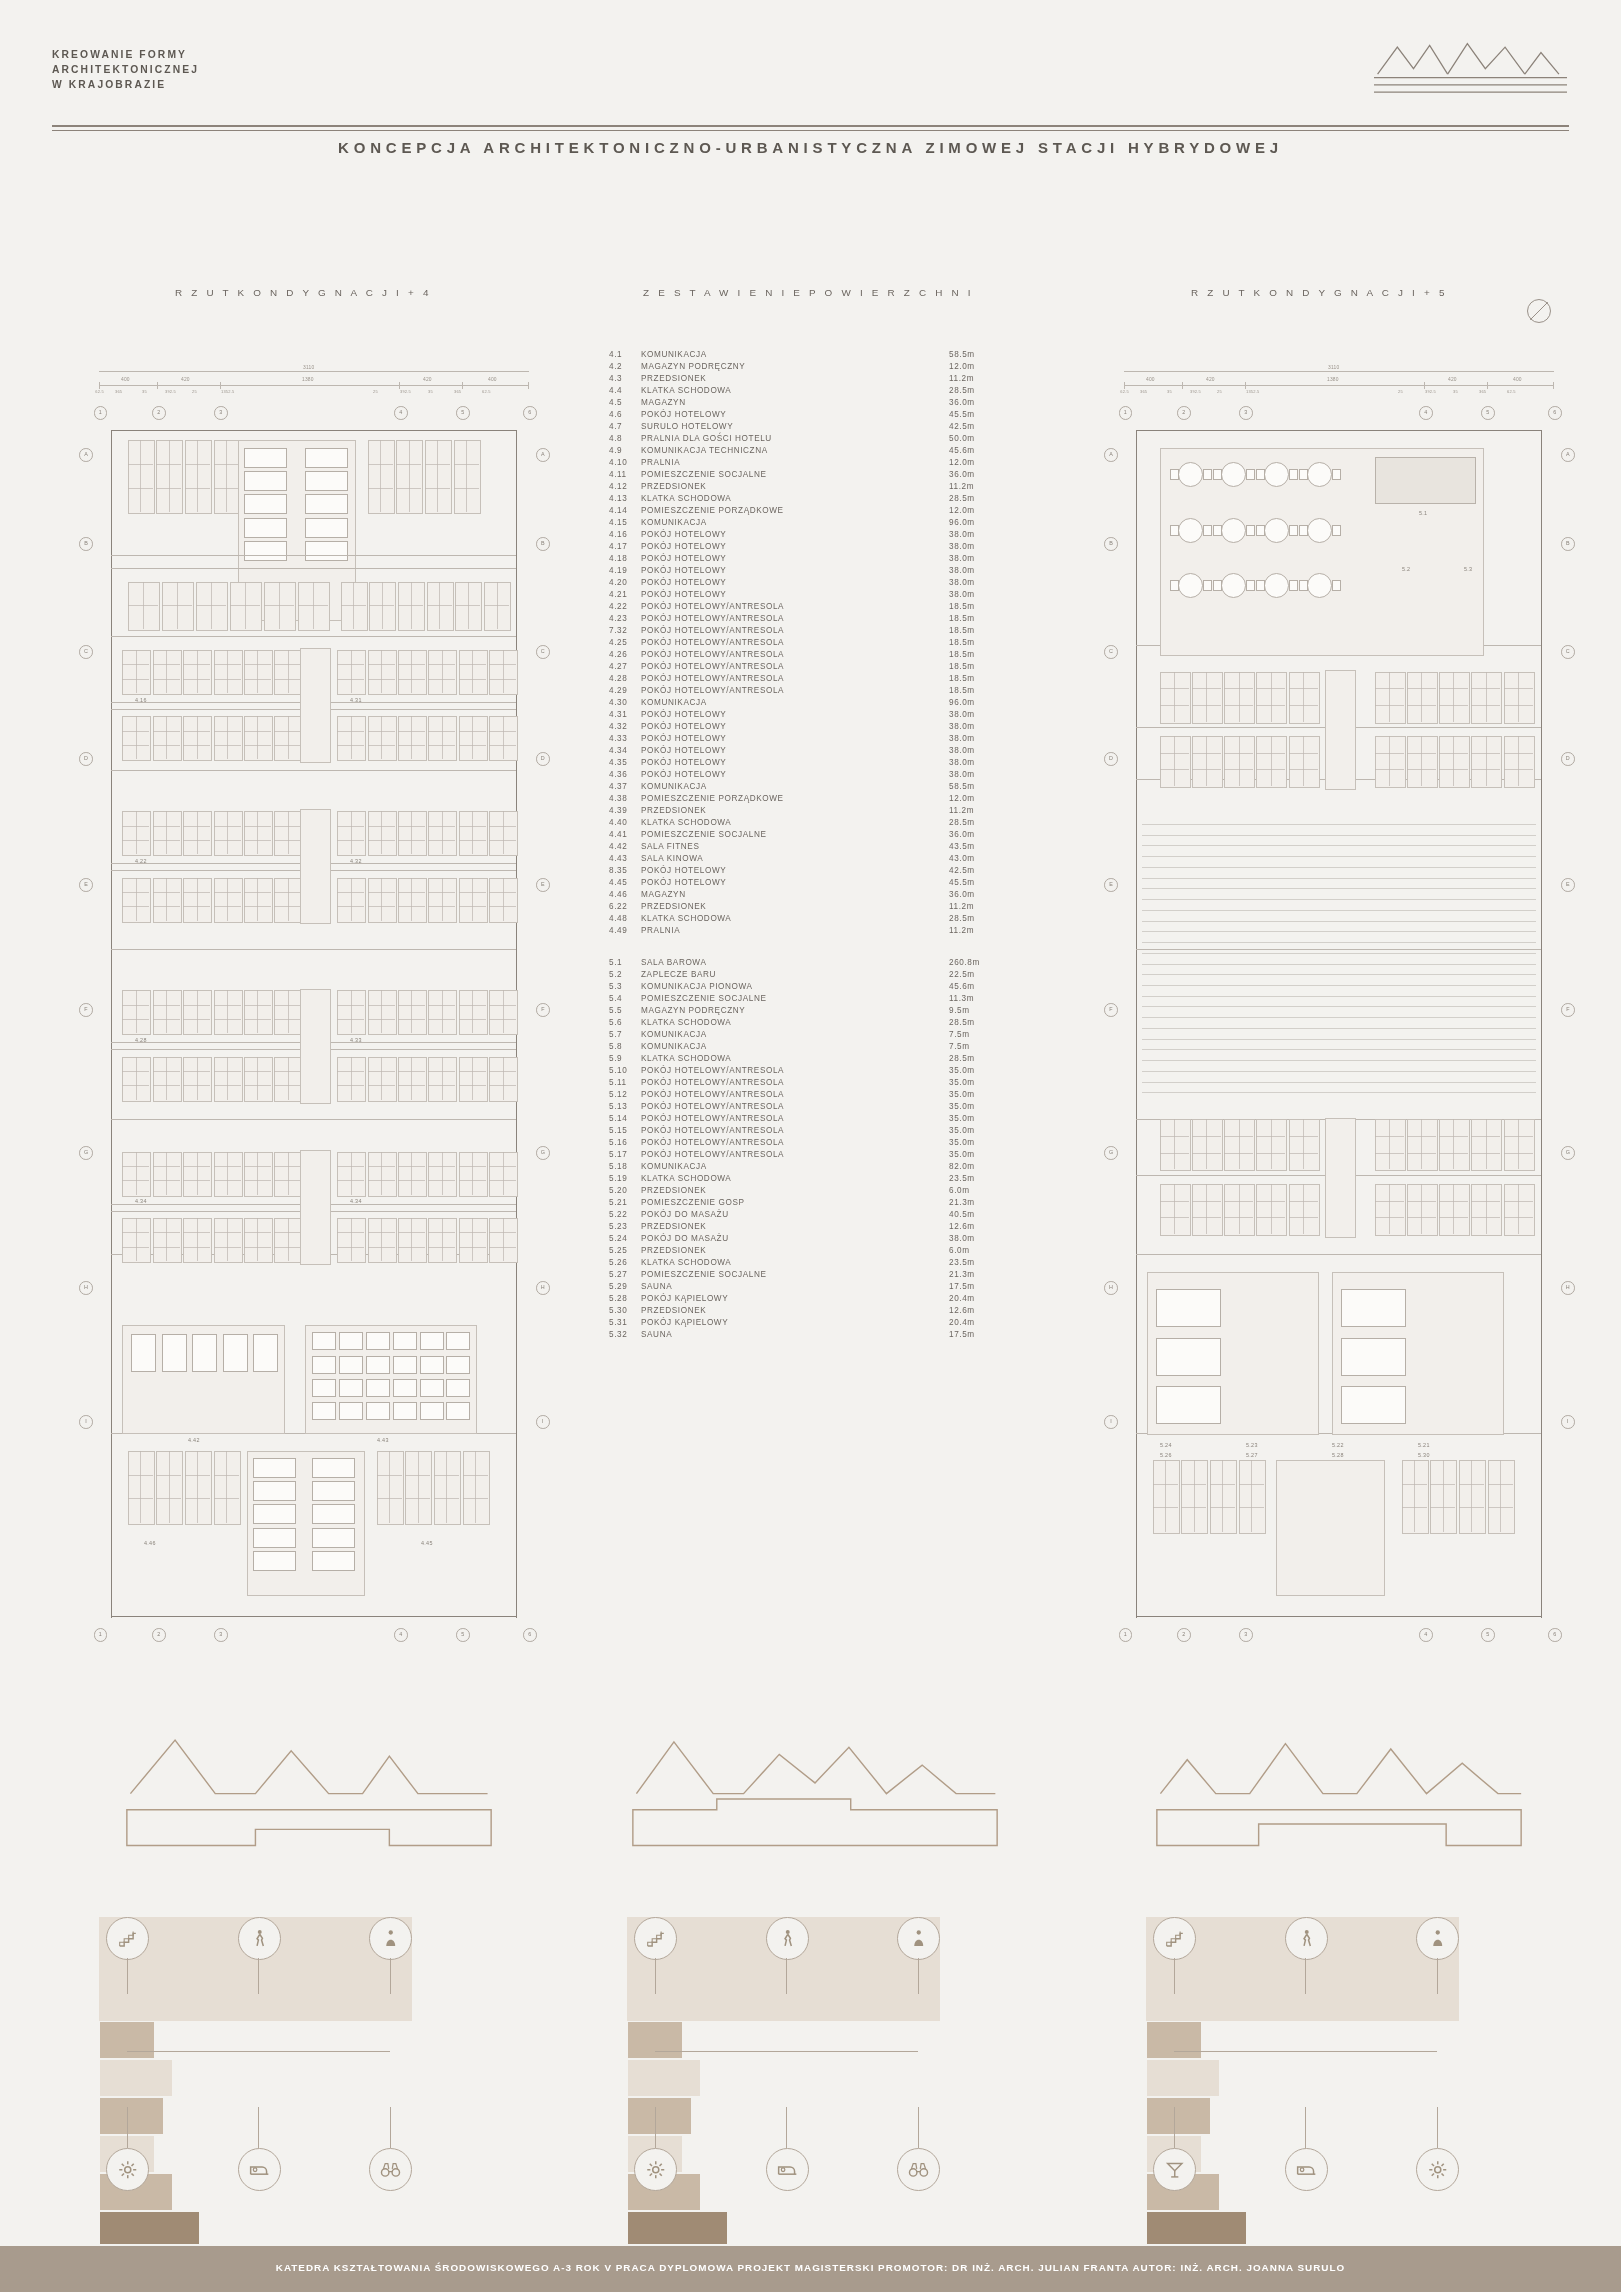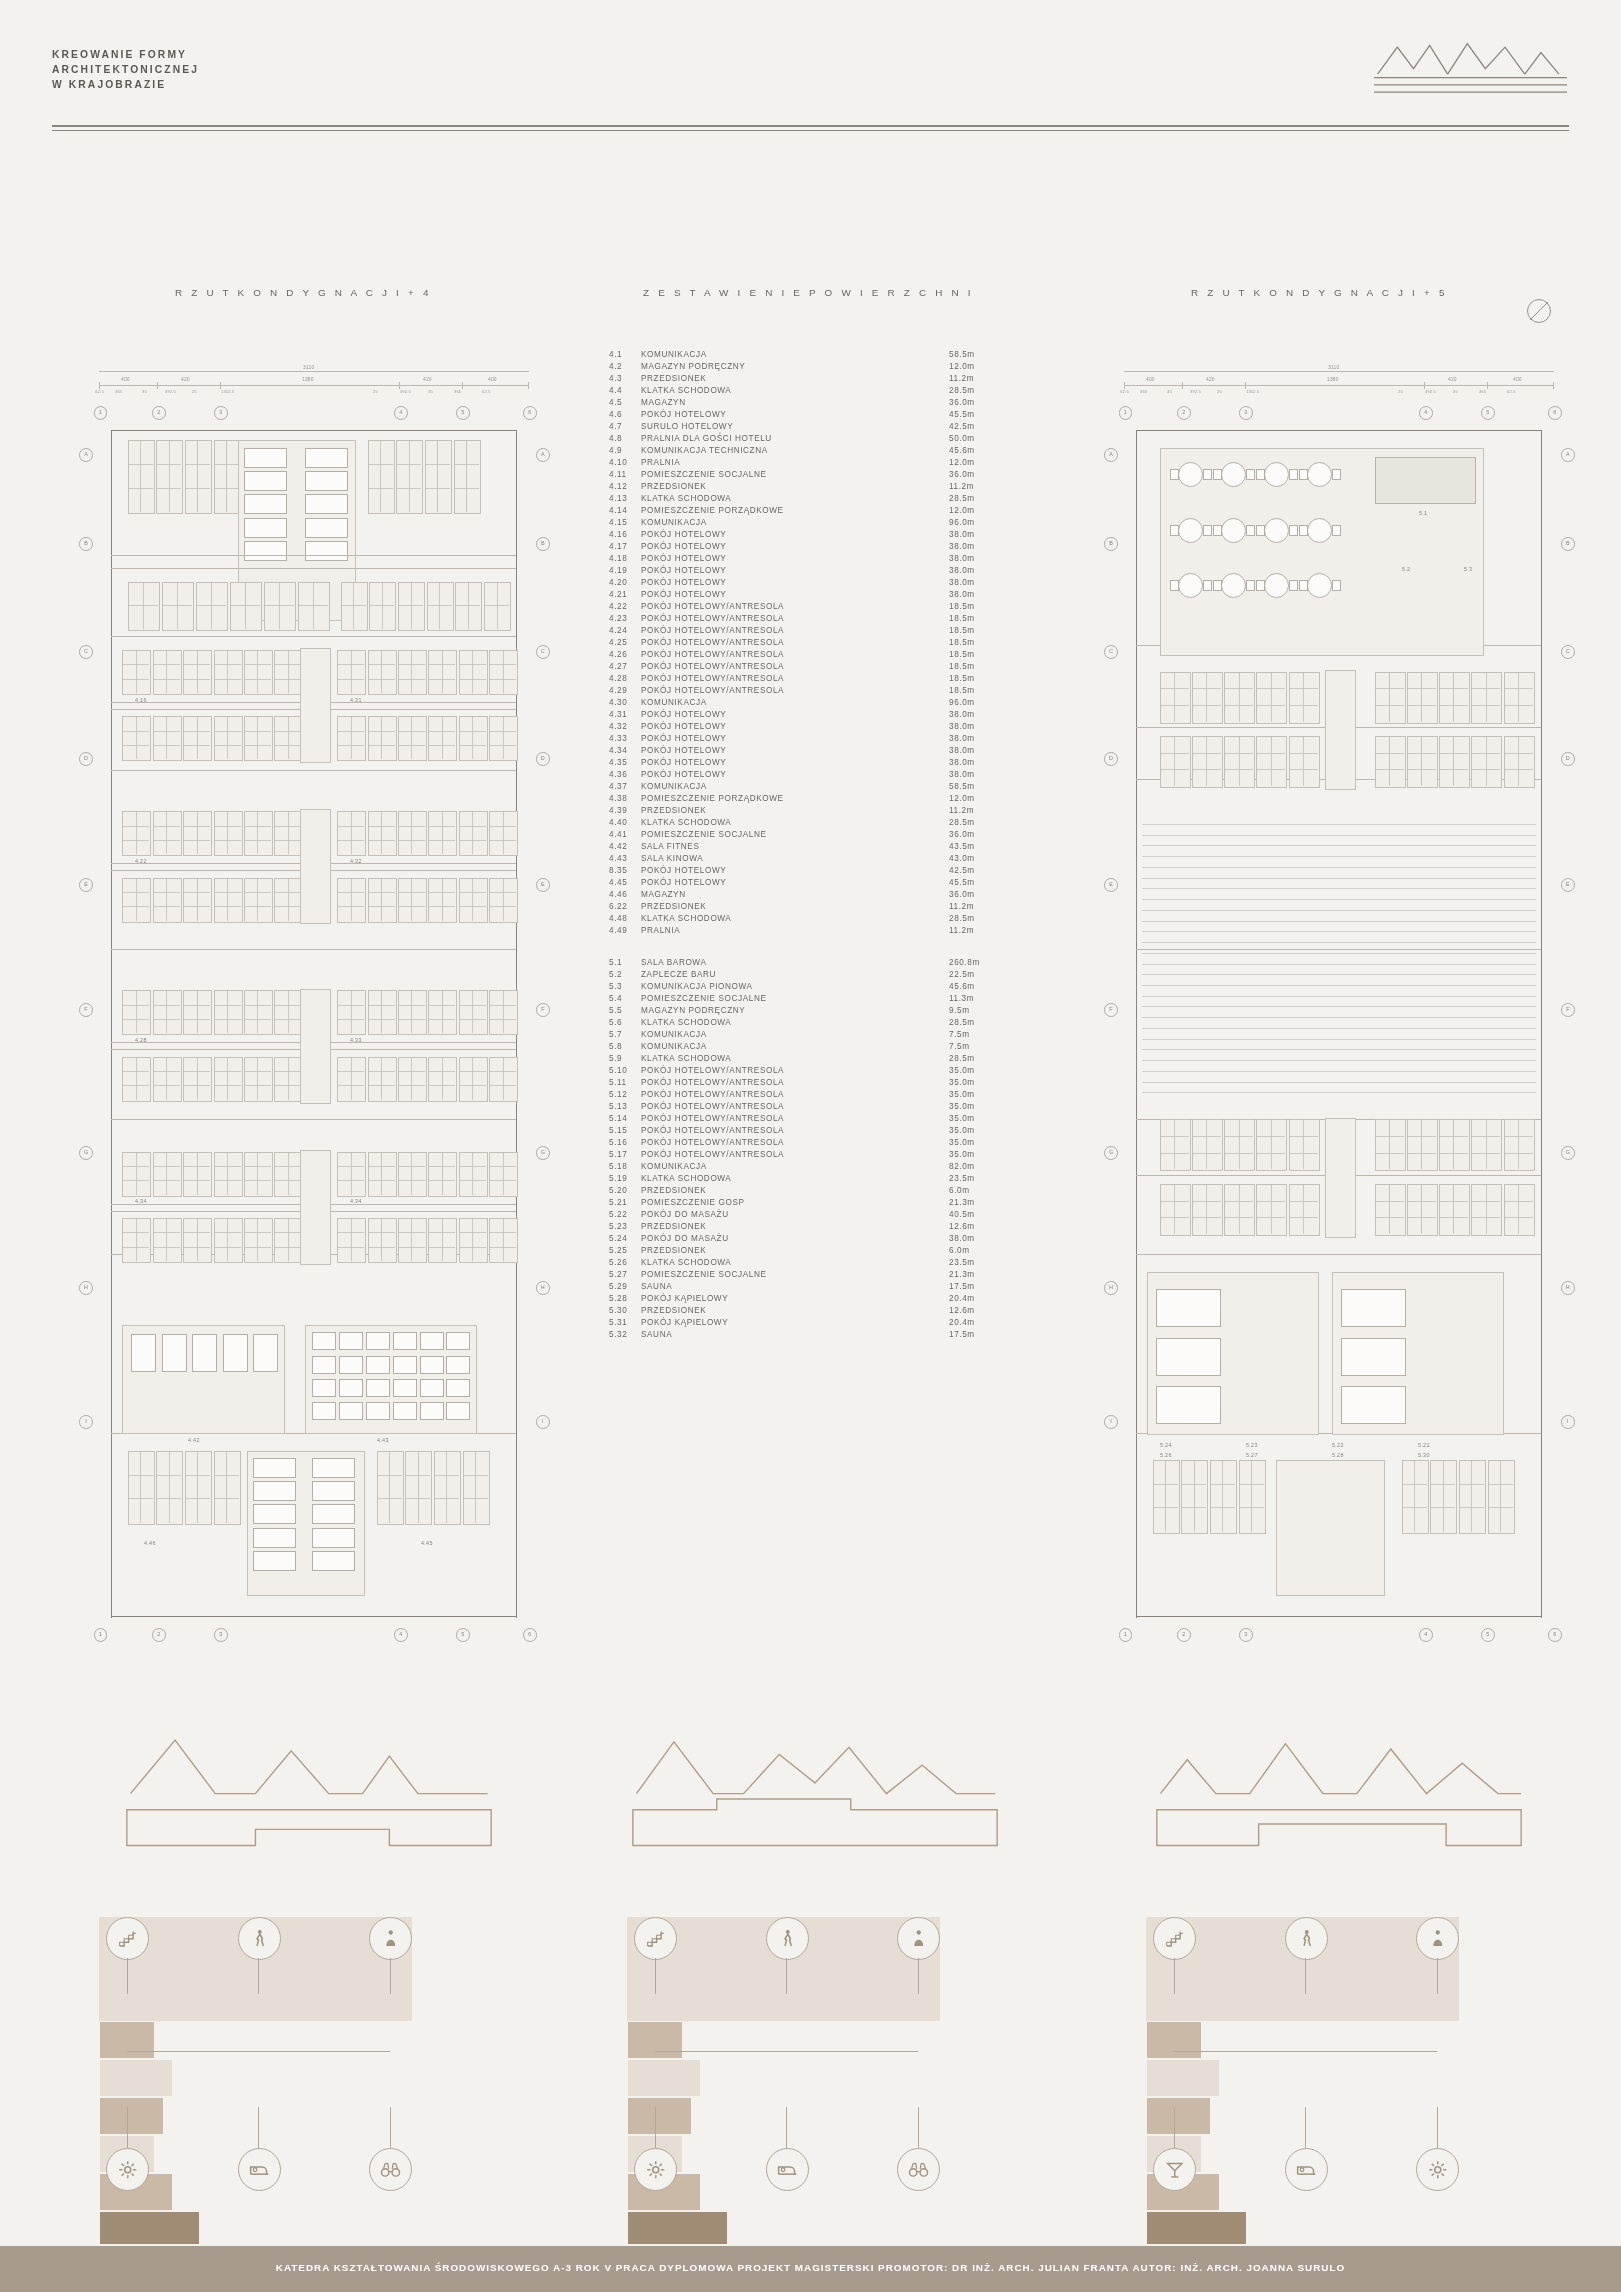--- a/index.html
+++ b/index.html
@@ -109,20 +109,21 @@
       <polyline points="4,40 26,10 44,34 62,8 82,40" fill="none" stroke="#8c837a" stroke-width="1.4"></polyline>
       <polyline points="82,40 104,6 124,34 146,10 168,40" fill="none" stroke="#8c837a" stroke-width="1.4"></polyline>
       <polyline points="168,40 186,16 206,40" fill="none" stroke="#8c837a" stroke-width="1.4"></polyline>
       <line x1="0" y1="44" x2="215" y2="44" stroke="#8c837a" stroke-width="1.4"></line>
       <line x1="0" y1="52" x2="215" y2="52" stroke="#8c837a" stroke-width="1.4"></line>
       <line x1="0" y1="60" x2="215" y2="60" stroke="#8c837a" stroke-width="1.4"></line>
     </svg>
   </div>
   <div class="hdr-rule"></div>
   <div class="hdr-rule2"></div>
+  <div class="hdr-sub1">KONCEPCJA ARCHITEKTONICZNO-URBANISTYCZNA ZIMOWEJ STACJI HYBRYDOWEJ</div>
 </div>
 
 <div class="sect-title" style="left:175px;top:287px;">R Z U T   K O N D Y G N A C J I  + 4</div>
 <div class="sect-title" style="left:643px;top:287px;">Z E S T A W I E N I E   P O W I E R Z C H N I</div>
 <div class="sect-title" style="left:1191px;top:287px;">R Z U T   K O N D Y G N A C J I  + 5</div>
 
 <div class="north">
   <svg width="30" height="30" viewBox="0 0 34 34">
     <circle cx="17" cy="17" r="13" fill="none" stroke="#8c837a" stroke-width="1"></circle>
     <line x1="7" y1="27" x2="27" y2="7" stroke="#8c837a" stroke-width="1"></line>
@@ -1219,21 +1220,21 @@
         <span class="sched-no">4.22</span>
         <span class="sched-name">POKÓJ HOTELOWY/ANTRESOLA</span>
         <span class="sched-area">18.5m</span>
       </div>
       <div class="sched-row">
         <span class="sched-no">4.23</span>
         <span class="sched-name">POKÓJ HOTELOWY/ANTRESOLA</span>
         <span class="sched-area">18.5m</span>
       </div>
       <div class="sched-row">
-        <span class="sched-no">4.24</span>
+        <span class="sched-no">7.32</span>
         <span class="sched-name">POKÓJ HOTELOWY/ANTRESOLA</span>
         <span class="sched-area">18.5m</span>
       </div>
       <div class="sched-row">
         <span class="sched-no">4.25</span>
         <span class="sched-name">POKÓJ HOTELOWY/ANTRESOLA</span>
         <span class="sched-area">18.5m</span>
       </div>
       <div class="sched-row">
         <span class="sched-no">4.26</span>

